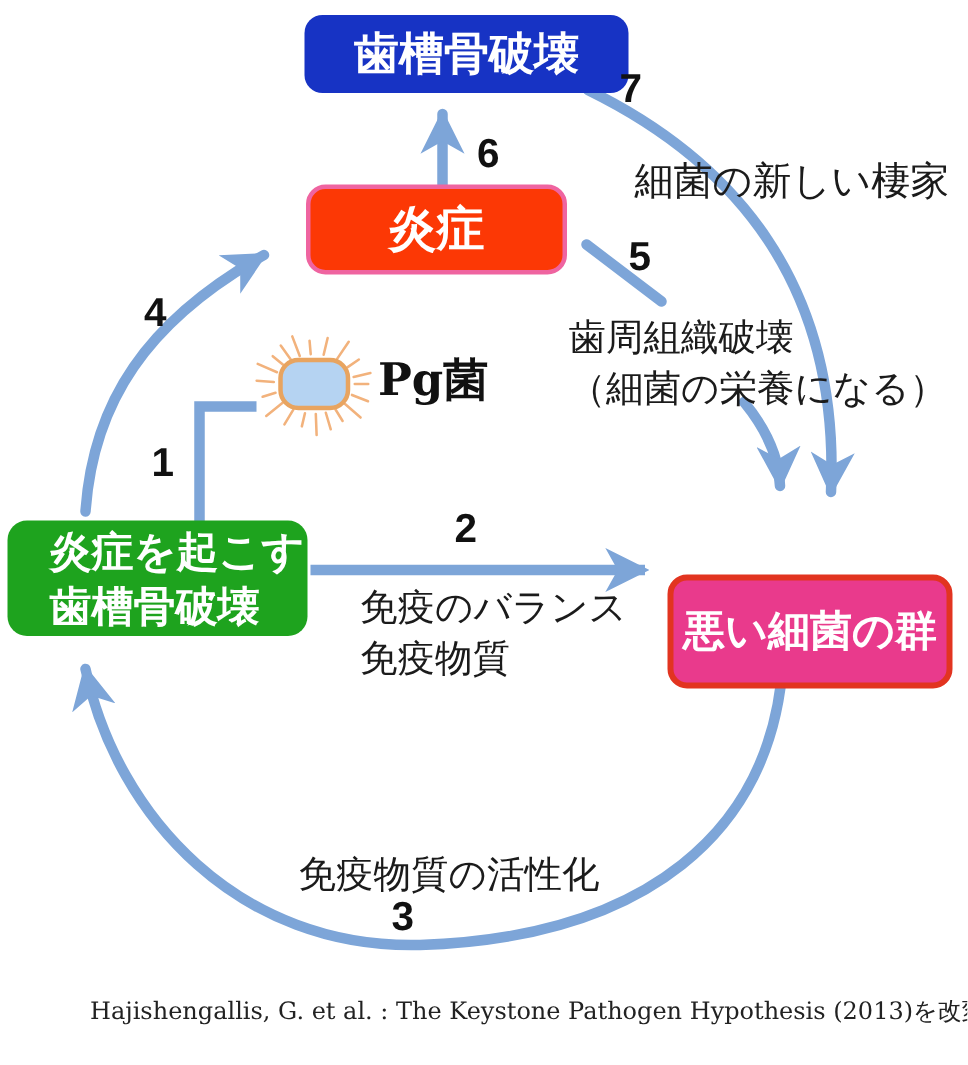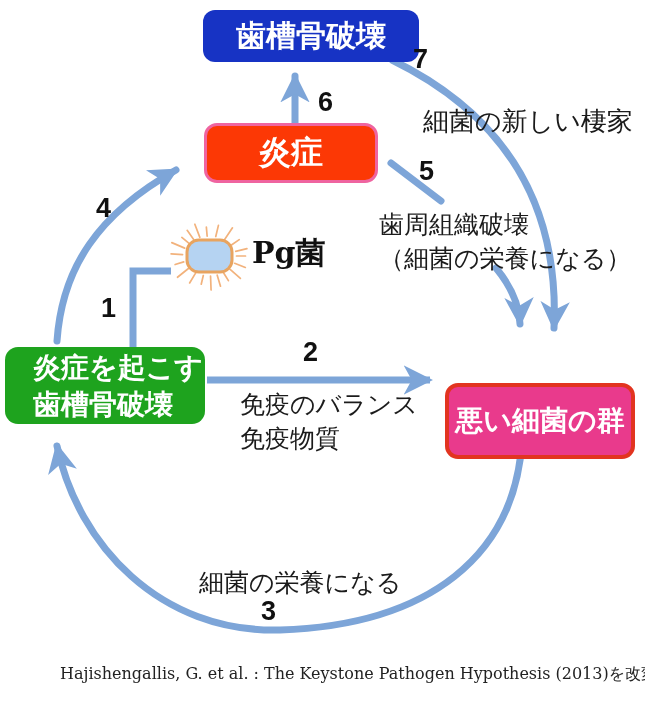--- a/index.html
+++ b/index.html
@@ -104,21 +104,21 @@
   <div class="num n6">6</div>
   <div class="num n7">7</div>
 
   <div class="note note1">
   </div>
   <div class="note note2">
     <span>免疫のバランス</span>
     <span>免疫物質</span>
   </div>
   <div class="note note3">
-    <span>細菌の栄養になる</span>
+    <span>免疫物質の活性化</span>
   </div>
   <div class="note note7">
     <span>細菌の新しい棲家</span>
   </div>
   <div class="note note5">
     <span>歯周組織破壊</span>
     <span>（細菌の栄養になる）</span>
   </div>
 
   <div class="citation">Hajishengallis, G. et al. : The Keystone Pathogen Hypothesis (2013)を改変</div>

